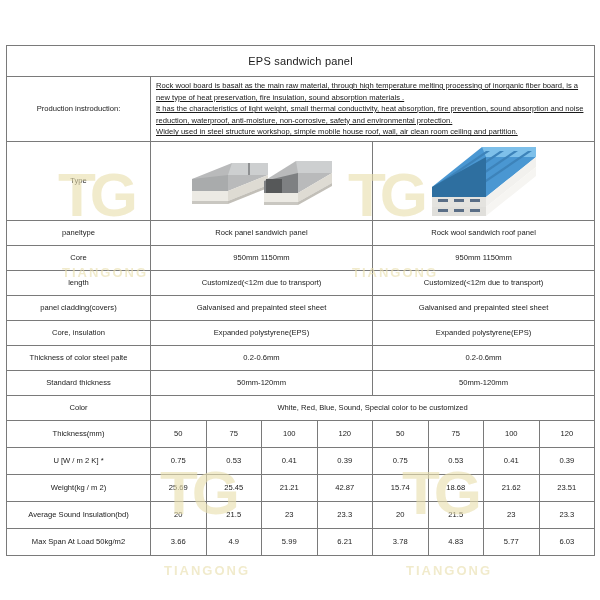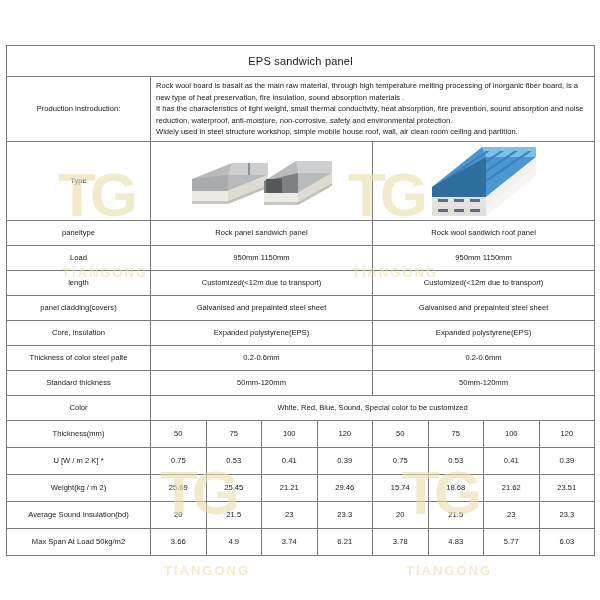--- a/index.html
+++ b/index.html
@@ -64,21 +64,21 @@
   .label-cell {
     width: 144px;
     font-size: 7.6px;
   }
   .intro-cell {
     text-align: left !important;
     font-size: 6.9px;
     line-height: 1.52;
     padding: 3px 4px 3px 5px !important;
   }
-  .intro-cell p { margin: 0; }
+  .intro-cell p { margin: 0; text-decoration: underline; }
   .img-cell { height: 78px; padding: 0 !important; }
   .row-h { height: 25px; }
   .row-h-data { height: 27px; }
 
   
   .fig-wrap {
     width: 100%;
     height: 76px;
     display: flex;
     align-items: center;
@@ -192,21 +192,21 @@
         </div>
       </td>
     </tr>
 
     <tr class="row-h">
       <td class="label-cell">paneltype</td>
       <td colspan="4">Rock panel sandwich panel</td>
       <td colspan="4">Rock wool sandwich roof panel</td>
     </tr>
     <tr class="row-h">
-      <td class="label-cell">Load</td>
+      <td class="label-cell">Core</td>
       <td colspan="4">950mm 1150mm</td>
       <td colspan="4">950mm 1150mm</td>
     </tr>
     <tr class="row-h">
       <td class="label-cell">length</td>
       <td colspan="4">Customized(&lt;12m due to transport)</td>
       <td colspan="4">Customized(&lt;12m due to transport)</td>
     </tr>
     <tr class="row-h">
       <td class="label-cell">panel cladding(covers)</td>
@@ -254,42 +254,42 @@
       <td>0.75</td>
       <td>0.53</td>
       <td>0.41</td>
       <td>0.39</td>
     </tr>
     <tr class="row-h-data">
       <td class="label-cell">Weight(kg / m 2)</td>
       <td>25.69</td>
       <td>25.45</td>
       <td>21.21</td>
-      <td>29.46</td>
+      <td>42.87</td>
       <td>15.74</td>
       <td>18.68</td>
       <td>21.62</td>
       <td>23.51</td>
     </tr>
     <tr class="row-h-data">
       <td class="label-cell">Average Sound Insulation(bd)</td>
       <td>20</td>
       <td>21.5</td>
       <td>23</td>
       <td>23.3</td>
       <td>20</td>
       <td>21.5</td>
       <td>23</td>
       <td>23.3</td>
     </tr>
     <tr class="row-h-data">
       <td class="label-cell">Max Span At Load 50kg/m2</td>
       <td>3.66</td>
       <td>4.9</td>
-      <td>3.74</td>
+      <td>5.99</td>
       <td>6.21</td>
       <td>3.78</td>
       <td>4.83</td>
       <td>5.77</td>
       <td>6.03</td>
     </tr>
 
   </tbody>
 </table>
 

